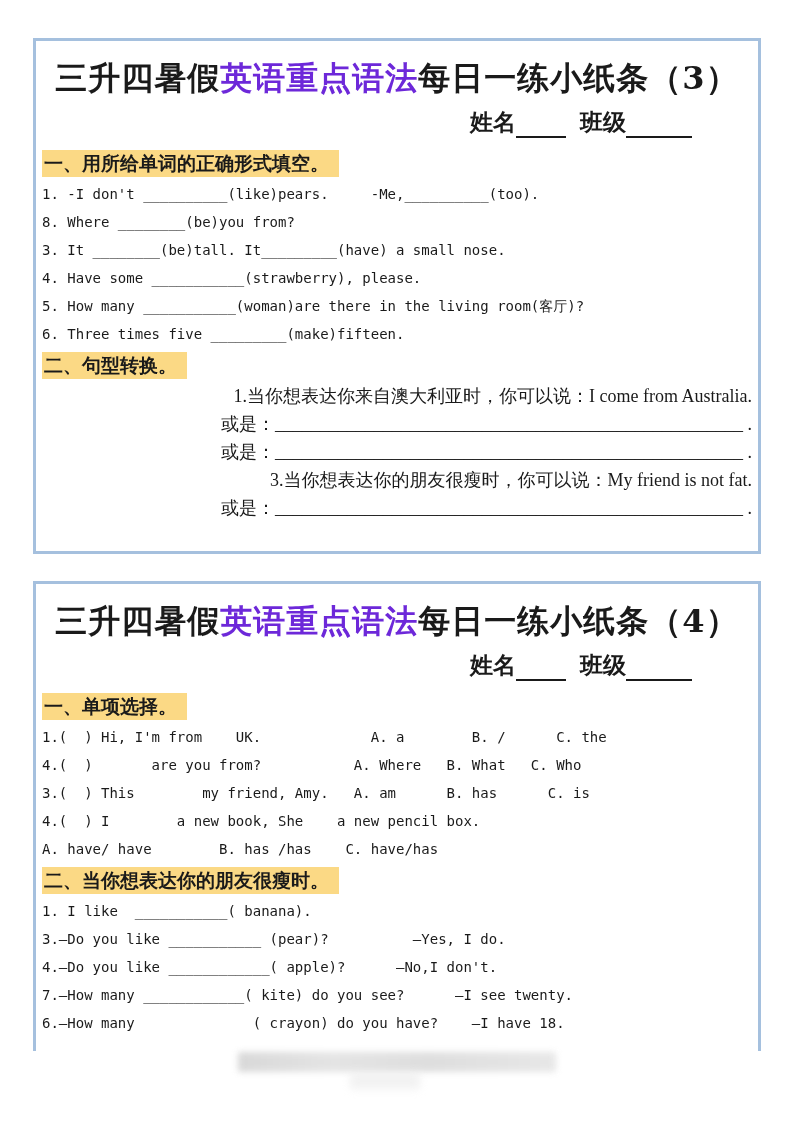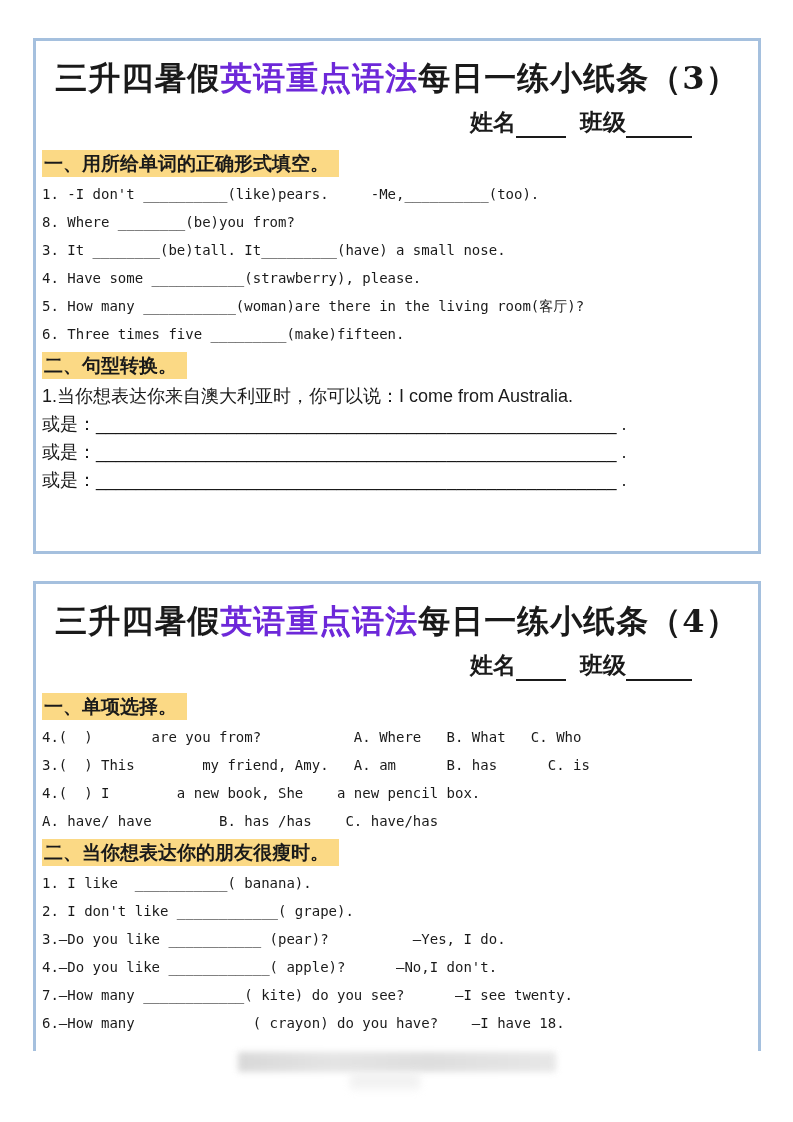--- a/index.html
+++ b/index.html
@@ -65,24 +65,25 @@
     text-align: right;
   }
 
   .line {
     font-family: "DejaVu Sans Mono", monospace;
     font-size: 14px;
     line-height: 28px;
     white-space: pre;
   }
   .cn-line {
-    font-family: Liberation Sans, sans-serif;
+    font-family: Liberation Serif, serif;
     font-size: 18px;
     line-height: 28px;
     white-space: pre;
+    text-align: right;
   }
 
   .watermark-blur {
     position: absolute;
     top: 1052px;
     left: 238px;
     width: 318px;
     height: 20px;
     background: linear-gradient(90deg, #cfcfcf, #dedede 30%, #d6d6d6 60%, #e2e2e2);
     filter: blur(3px);
@@ -113,37 +114,38 @@
   <div class="line">8. Where ________(be)you from?</div>
   <div class="line">3. It ________(be)tall. It_________(have) a small nose.</div>
   <div class="line">4. Have some ___________(strawberry), please.</div>
   <div class="line">5. How many ___________(woman)are there in the living room(客厅)?</div>
   <div class="line">6. Three times five _________(make)fifteen.</div>
 
   <div><span class="heading">二、句型转换。</span></div>
   <div class="cn-line">1.当你想表达你来自澳大利亚时，你可以说：I come from Australia.</div>
   <div class="cn-line">或是：____________________________________________________ .</div>
   <div class="cn-line">或是：____________________________________________________ .</div>
+  <div class="cn-line">3.当你想表达你的朋友很瘦时，你可以说：My friend is not fat.</div>
   <div class="cn-line">或是：____________________________________________________ .</div>
 </section>
 
 <section class="card card-4">
   <h1 class="title"><span>三升四暑假</span><span class="red">英语重点语法</span><span>每日一练小纸条（4）</span></h1>
 
   <div class="name-row"><span>姓名</span><span class="blank-underline blank-name"></span><span>班级</span><span class="blank-underline blank-class"></span></div>
 
   <div><span class="heading">一、单项选择。</span></div>
+  <div class="line">1.(  ) Hi, I'm from    UK.             A. a        B. /      C. the</div>
   <div class="line">4.(  )       are you from?           A. Where   B. What   C. Who</div>
   <div class="line">3.(  ) This        my friend, Amy.   A. am      B. has      C. is</div>
   <div class="line">4.(  ) I        a new book, She    a new pencil box.</div>
   <div class="line">A. have/ have        B. has /has    C. have/has</div>
 
   <div><span class="heading">二、当你想表达你的朋友很瘦时。</span></div>
   <div class="line">1. I like  ___________( banana).</div>
-  <div class="line">2. I don't like ____________( grape).</div>
   <div class="line">3.—Do you like ___________ (pear)?          —Yes, I do.</div>
   <div class="line">4.—Do you like ____________( apple)?      —No,I don't.</div>
   <div class="line">7.—How many ____________( kite) do you see?      —I see twenty.</div>
   <div class="line">6.—How many              ( crayon) do you have?    —I have 18.</div>
 </section>
 
 <div class="watermark-blur"></div>
 <div class="watermark-smudge"></div>
 
 </body></html>

